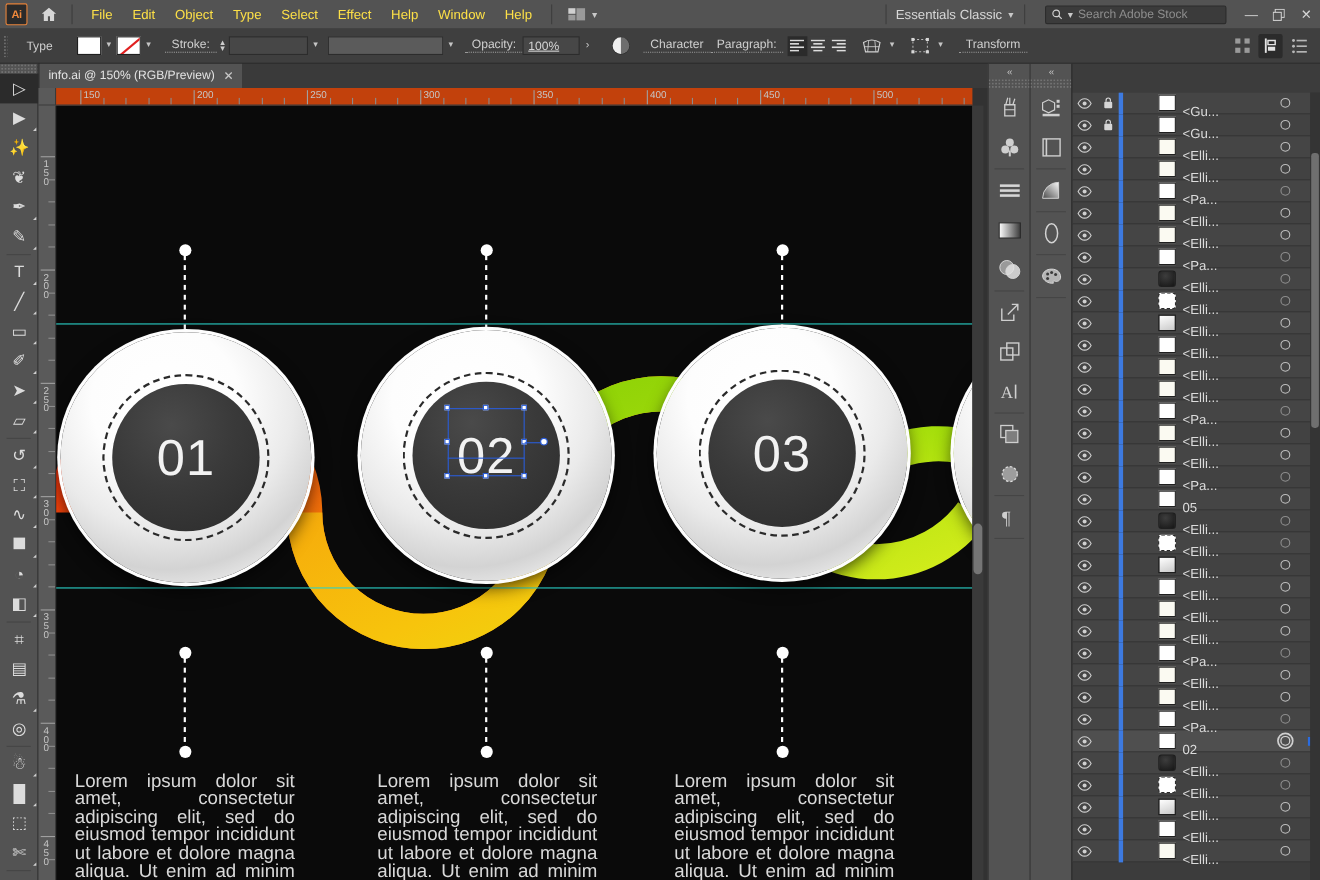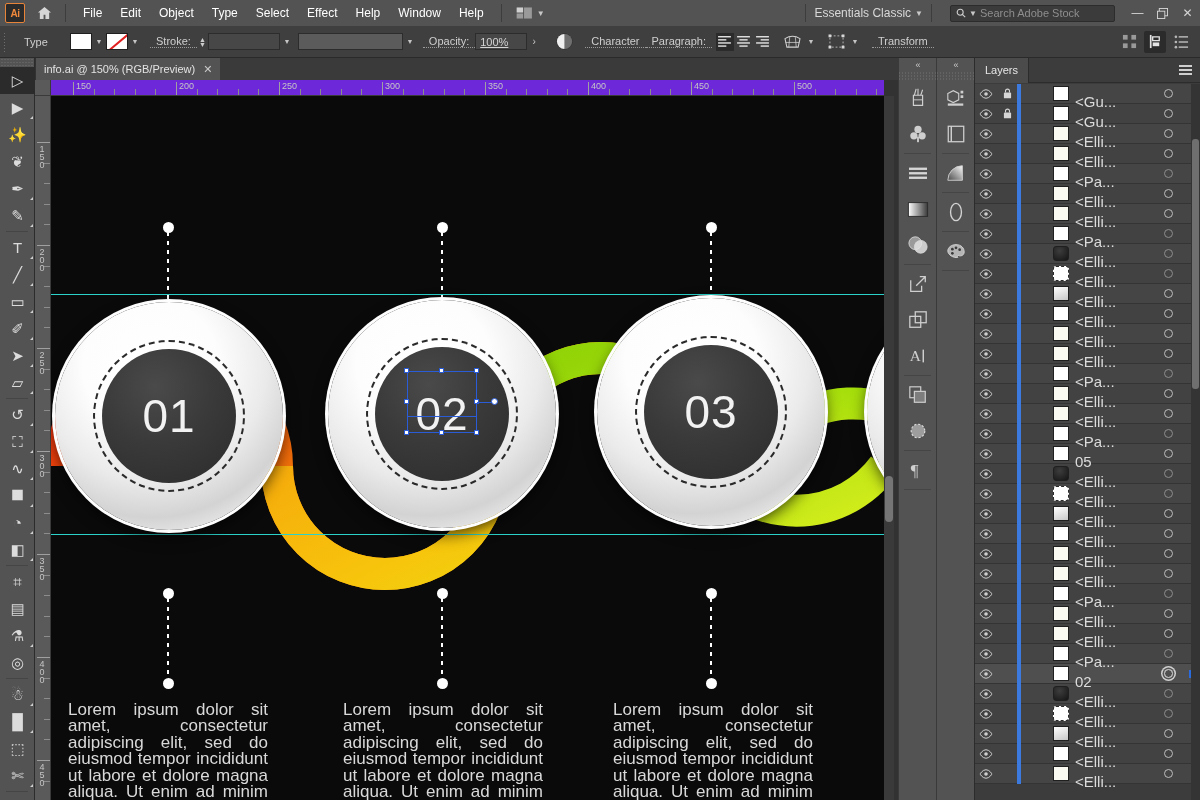--- a/index.html
+++ b/index.html
@@ -11,21 +11,21 @@
   }
   #app { position:relative; width:1200px; height:800px; }
 
   
   .menubar{position:absolute;left:0;top:0;width:1200px;height:26px;background:#535353;display:flex;align-items:center;}
   .ai-logo{width:20px;height:20px;margin-left:5px;background:#2b2b2b;border:1px solid #e8833a;border-radius:2px;
     display:flex;align-items:center;justify-content:center;color:#f0893c;font-size:10px;font-weight:bold;letter-spacing:-.5px;}
   .home-ico{width:26px;height:26px;display:flex;align-items:center;justify-content:center;margin-left:6px;}
   .vdiv{width:1px;height:18px;background:#3d3d3d;margin:0 8px;}
   .menu-items{display:flex;align-items:center;}
-  .menu-item{padding:4px 9px;color:#ffffff;font-size:12px;cursor:default;}
+  .menu-item{padding:4px 9px;color:#fde047;font-size:12px;cursor:default;}
   .arrange-ico{display:flex;align-items:center;gap:4px;padding:2px 6px;}
   .mb-right{margin-left:auto;display:flex;align-items:center;height:26px;}
   .ws-name{font-size:12px;color:#d8d8d8;padding-right:4px;}
   .caret{font-size:8px;color:#c8c8c8;}
   .searchbox{display:flex;align-items:center;gap:3px;background:#3b3b3b;border:1px solid #2c2c2c;border-radius:2px;
     height:17px;width:165px;padding:0 5px;margin:0 10px;}
   .searchbox .ph{color:#8e8e8e;font-size:11px;}
   .winbtn{width:25px;height:26px;display:flex;align-items:center;justify-content:center;color:#d6d6d6;font-size:12px;}
 
   
@@ -60,21 +60,21 @@
   
   .toolbar{position:absolute;left:0;top:58px;width:35px;height:742px;background:#535353;border-right:1px solid #2c2c2c;}
   .tb-grip{height:9px;background-image:radial-gradient(#727272 40%, transparent 41%);background-size:3px 3px;background-position:center;}
   .tool{position:relative;width:35px;height:27px;display:flex;align-items:center;justify-content:center;cursor:default;}
   .tool.sel{background:#2b2b2b;}
   .tool .tri{position:absolute;right:2px;bottom:2px;width:0;height:0;border-left:3px solid transparent;border-bottom:3px solid #d0d0d0;}
   .tsep{height:1px;margin:2px 6px;background:#454545;}
 
   
   .ruler-corner{position:absolute;left:35px;top:80px;width:16px;height:16px;background:#5a5a5a;border-right:1px solid #3a3a3a;border-bottom:1px solid #3a3a3a;}
-  .hruler{position:absolute;left:51px;top:80px;width:833px;height:16px;background:#6d28d9;border-bottom:1px solid #3a3a3a;overflow:hidden;}
+  .hruler{position:absolute;left:51px;top:80px;width:833px;height:16px;background:#c2410c;border-bottom:1px solid #3a3a3a;overflow:hidden;}
   .vruler{position:absolute;left:35px;top:96px;width:16px;height:704px;background:#5a5a5a;border-right:1px solid #3a3a3a;overflow:hidden;}
   .htick{position:absolute;top:9px;width:1px;height:6px;background:#8c8c8c;}
   .htick.maj{top:2px;height:13px;background:#a0a0a0;}
   .hlabel{position:absolute;top:1px;font-size:9px;color:#c6c6c6;padding-left:3px;}
   .vtick{position:absolute;left:9px;width:6px;height:1px;background:#8c8c8c;}
   .vtick.maj{left:2px;width:13px;background:#a0a0a0;}
   .vlabel{position:absolute;left:2px;font-size:9px;color:#c6c6c6;width:10px;line-height:8px;text-align:center;letter-spacing:0;}
 
   
   .canvaswrap{position:absolute;left:51px;top:96px;width:833px;height:704px;background:#4c4c4c;overflow:hidden;}
@@ -125,21 +125,21 @@
   .lp-rows{position:absolute;left:0;top:26px;width:226px;height:716px;overflow:hidden;}
   .lrow{display:flex;align-items:center;height:20px;border-bottom:1px solid #343434;background:#454545;}
   .lrow:nth-child(even){background:#424242;}
   .lrow.sel{background:#4f4f4f;}
   .lc-eye{width:22px;display:flex;align-items:center;justify-content:center;}
   .lc-lock{width:20px;display:flex;align-items:center;justify-content:center;}
   .lc-ind{width:4px;height:20px;}
   .lc-ind.on{background:#3d7ae0;}
   .lc-gap{width:32px;}
   .lc-thumb{width:16px;height:15px;border:1px solid #1f1f1f;}
-  .lc-name{flex:1;padding-left:6px;font-size:15px;color:#dcdcdc;white-space:nowrap;overflow:hidden;margin-top:15px;}
+  .lc-name{flex:1;padding-left:6px;font-size:12px;color:#dcdcdc;white-space:nowrap;overflow:hidden;margin-top:15px;}
   .lc-tgt{width:34px;display:flex;align-items:center;justify-content:center;}
   .tgt-o{width:9px;height:9px;border-radius:50%;border:1.5px solid #bdbdbd;}
   .tgt-o.dbl{border:1.5px solid #d8d8d8;box-shadow:0 0 0 1.5px #555, 0 0 0 3px #d0d0d0;}
   .lc-sel{width:16px;display:flex;align-items:center;justify-content:center;}
   .selsq{width:8px;height:8px;background:#2a6ce0;}
   .lp-scroll{position:absolute;right:0;top:26px;width:9px;height:716px;background:#343434;}
   .lp-thumb{position:absolute;left:1px;top:55px;width:7px;height:250px;background:#6f6f6f;border-radius:3px;}
 </style>
 </head>
 <body>
@@ -802,28 +802,20 @@
           <circle cx="8" cy="9" r="1.5" fill="#3a3a3a"></circle>
           <circle cx="12" cy="7.5" r="1.5" fill="#3a3a3a"></circle>
           <circle cx="16" cy="9.5" r="1.5" fill="#3a3a3a"></circle>
           <circle cx="8" cy="13.5" r="1.5" fill="#3a3a3a"></circle>
         </svg>
     </div>
     <div class="rsep"></div>
   </div>
 
   <div class="layers">
-    <div class="lp-tabrow">
-      <div class="lp-tab">Layers</div>
-      <div class="lp-menu">
-          <i></i>
-          <i></i>
-          <i></i>
-        </div>
-    </div>
     <div class="lp-rows" id="layer-host">
         <div class="lrow">
           <div class="lc-eye">
             <svg width="14" height="10" viewBox="0 0 15 11">
               <path d="M7.5 0.8C3.5.8 1 5.5 1 5.5s2.5 4.7 6.5 4.7S14 5.5 14 5.5 11.5.8 7.5.8z" fill="none" stroke="#cfcfcf" stroke-width="1.1"></path>
               <circle cx="7.5" cy="5.5" r="2" fill="#cfcfcf"></circle>
             </svg>
           </div>
           <div class="lc-lock">
             <svg width="9" height="11" viewBox="0 0 10 12">

